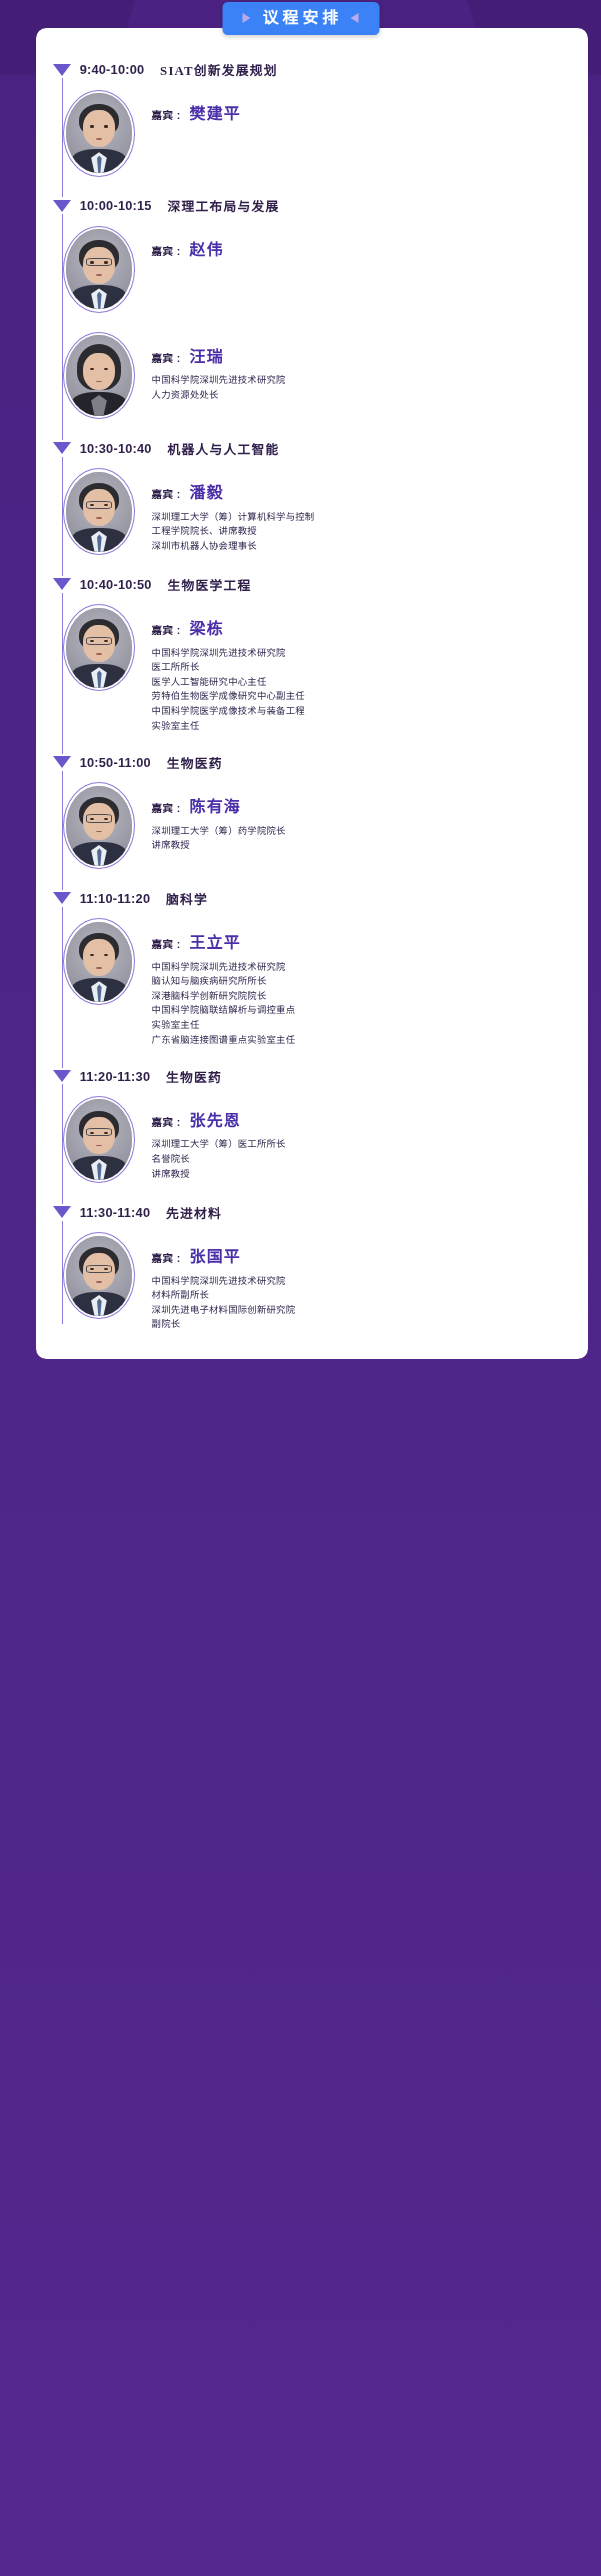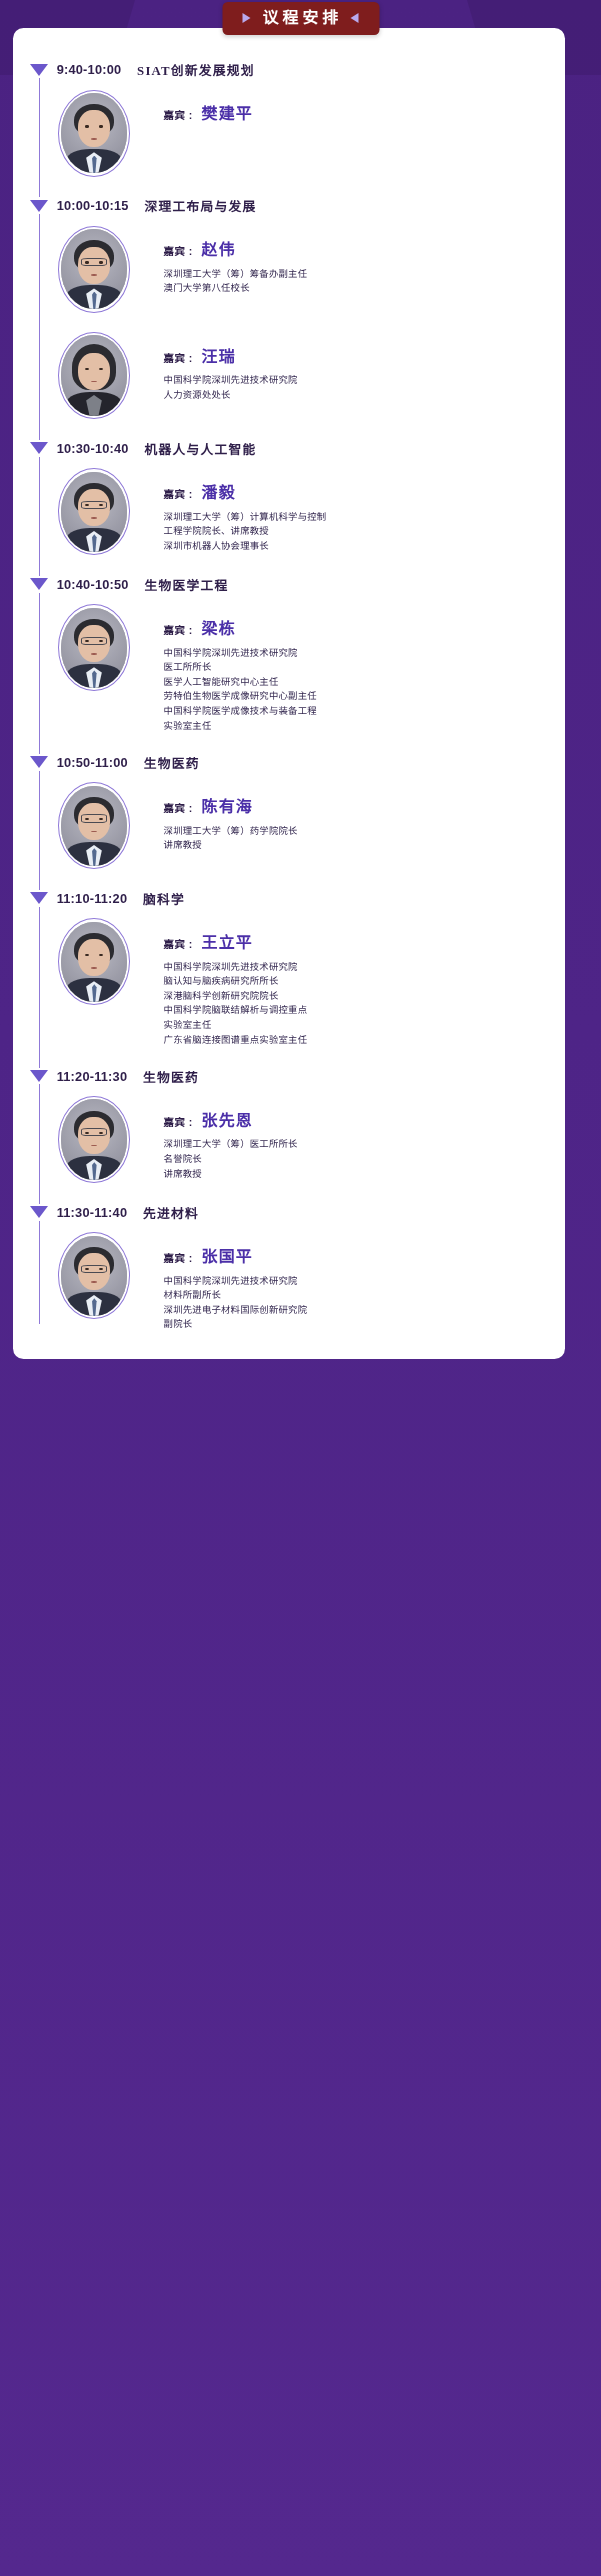--- a/index.html
+++ b/index.html
@@ -32,21 +32,21 @@
   }
 
   
   .header-band {
     position: absolute;
     top: 1.5px;
     left: 50%;
     transform: translateX(-50%);
     width: 157px;
     height: 33px;
-    background: #7f1d1d;
+    background: #3b82f6;
     border-radius: 5.3px;
     display: flex;
     align-items: center;
     justify-content: center;
     gap: 8.3px;
     z-index: 5;
     box-shadow: 0 1.5px 4.5px rgba(0,0,0,.18);
   }
   .tri {
     width: 0; height: 0;
@@ -63,21 +63,21 @@
     letter-spacing: 3.8px;
     text-indent: 3.8px;
     line-height: 1;
     white-space: nowrap;
   }
 
   
   .card {
     position: absolute;
     top: 28px;
-    left: 13px;
+    left: 36px;
     width: 552px;
     background: #ffffff;
     border-radius: 10.5px;
     padding: 32px 0 27px 0;
     z-index: 3;
   }
 
   
   .timeline {
     position: relative;
@@ -134,25 +134,24 @@
     letter-spacing: 1.2px;
     margin-left: 7.5px;
     white-space: nowrap;
     font-family: Liberation Serif, serif;
   }
 
   
   .speaker {
     display: flex;
     align-items: flex-start;
-    padding-left: 45px;
+    padding-left: 27px;
     margin-top: 10.5px;
     position: relative;
     z-index: 2;
-    gap: 17px;
   }
 
   .avatar-ring {
     flex: 0 0 auto;
     width: 72px;
     height: 87px;
     border: 1.5px solid #8f79d8;
     border-radius: 50% / 50%;
     background: #ffffff;
     padding: 2.3px;
@@ -275,24 +274,20 @@
               <span class="eye-r"></span>
               <span class="mouth"></span>
               <span class="gl"></span>
             </div>
           </div>
           <div class="speaker-info">
             <div class="speaker-name-row">
               <span class="guest-label">嘉宾 :</span>
               <span class="speaker-name">赵伟</span>
             </div>
-            <div class="titles">
-              <div class="title-line">深圳理工大学（筹）筹备办副主任</div>
-              <div class="title-line">澳门大学第八任校长</div>
-            </div>
           </div>
         </div>
       </div>
       <div class="session">
         <div class="speaker">
           <div class="avatar-ring">
             <div class="avatar female"><span class="bg"></span><span class="body"></span><span class="shirt"></span><span class="hair"></span><span class="face"></span><span class="eye-l"></span><span class="eye-r"></span><span class="mouth"></span><span class="gl"></span></div>
           </div>
           <div class="speaker-info">
             <div class="speaker-name-row">

